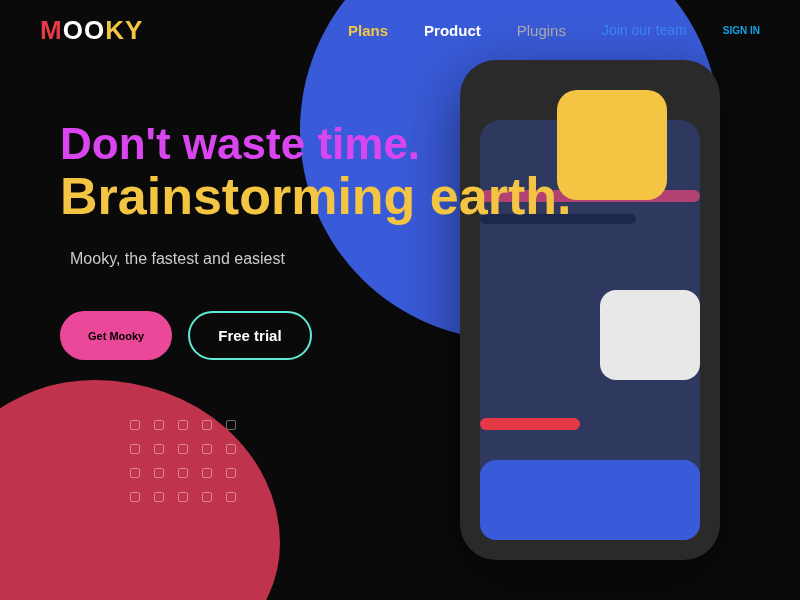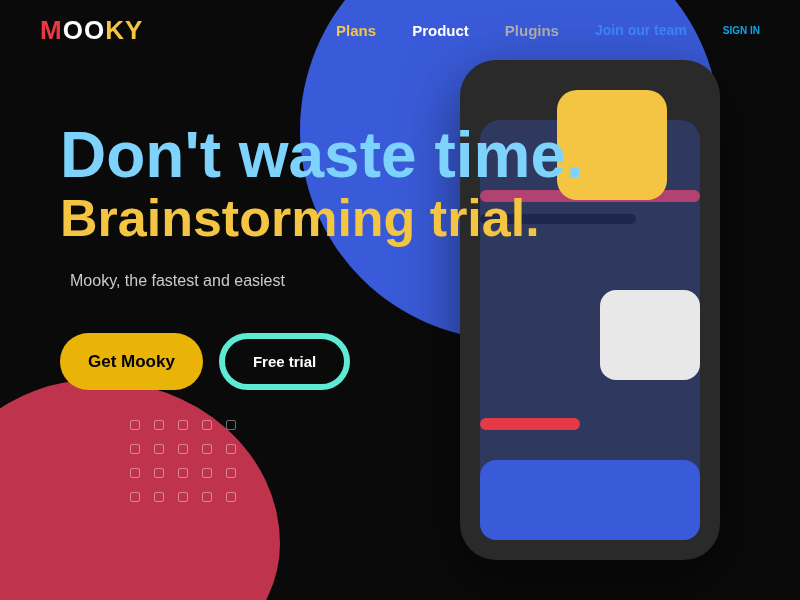--- a/index.html
+++ b/index.html
@@ -43,43 +43,43 @@
       display: flex;
       align-items: center;
       gap: 36px;
       justify-content: center;
     }
 
     .nav-link {
       color: #fff;
       text-decoration: none;
       font-size: 15px;
-      font-weight: 700;
+      font-weight: 400;
     }
     .nav-link.plans { color: #f4c542; font-weight: 700; }
     .nav-link.product { color: #fff; font-weight: 700; }
     .nav-link.plugins { color: #aaa; }
     .nav-link.join { color: #3b82f6; font-size: 14px; }
     .nav-link.signin {
       color: #0ea5e9;
       font-weight: 700;
       font-size: 10px;
     }
 
     
     .hero-content {
       position: absolute;
       top: 120px;
       left: 60px;
       z-index: 10;
     }
 
     .hero-title-white {
-      color: #7dd3fc;
-      font-size: 64px;
+      color: #d946ef;
+      font-size: 44px;
       font-weight: 900;
       line-height: 1.1;
       display: block;
     }
 
     .hero-title-yellow {
       color: #f4c542;
       font-size: 52px;
       font-weight: 900;
       line-height: 1.1;
@@ -95,34 +95,34 @@
       margin-left: 10px;
     }
 
     .hero-buttons {
       display: flex;
       gap: 16px;
       margin-top: 40px;
     }
 
     .btn-primary {
-      background: #eab308;
+      background: #ec4899;
       color: #000;
       border: none;
       border-radius: 30px;
       padding: 14px 28px;
-      font-size: 17px;
+      font-size: 11px;
       font-weight: 700;
       cursor: pointer;
     }
 
     .btn-outline {
       background: transparent;
       color: #ffffff;
-      border: 6px solid #5eead4;
+      border: 2px solid #5eead4;
       border-radius: 30px;
       padding: 14px 28px;
       font-size: 15px;
       font-weight: 700;
       cursor: pointer;
     }
 
     
     .blob-blue {
       position: absolute;
@@ -270,21 +270,21 @@
     <a class="nav-link plans" href="#">Plans</a>
     <a class="nav-link product" href="#">Product</a>
     <a class="nav-link plugins" href="#">Plugins</a>
     <a class="nav-link join" href="#">Join our team</a>
     <a class="nav-link signin" href="#">SIGN IN</a>
   </div>
 </nav>
 
 <div class="hero-content">
   <span class="hero-title-white">Don't waste time.</span>
-  <span class="hero-title-yellow">Brainstorming trial.</span>
+  <span class="hero-title-yellow">Brainstorming earth.</span>
   <p class="hero-subtitle">
     <span>Mooky, the fastest and easiest</span><br>
   </p>
   <div class="hero-buttons">
     <button class="btn-primary">Get Mooky</button>
     <button class="btn-outline">Free trial</button>
   </div>
 </div>
 
 <div class="grid-dots">

